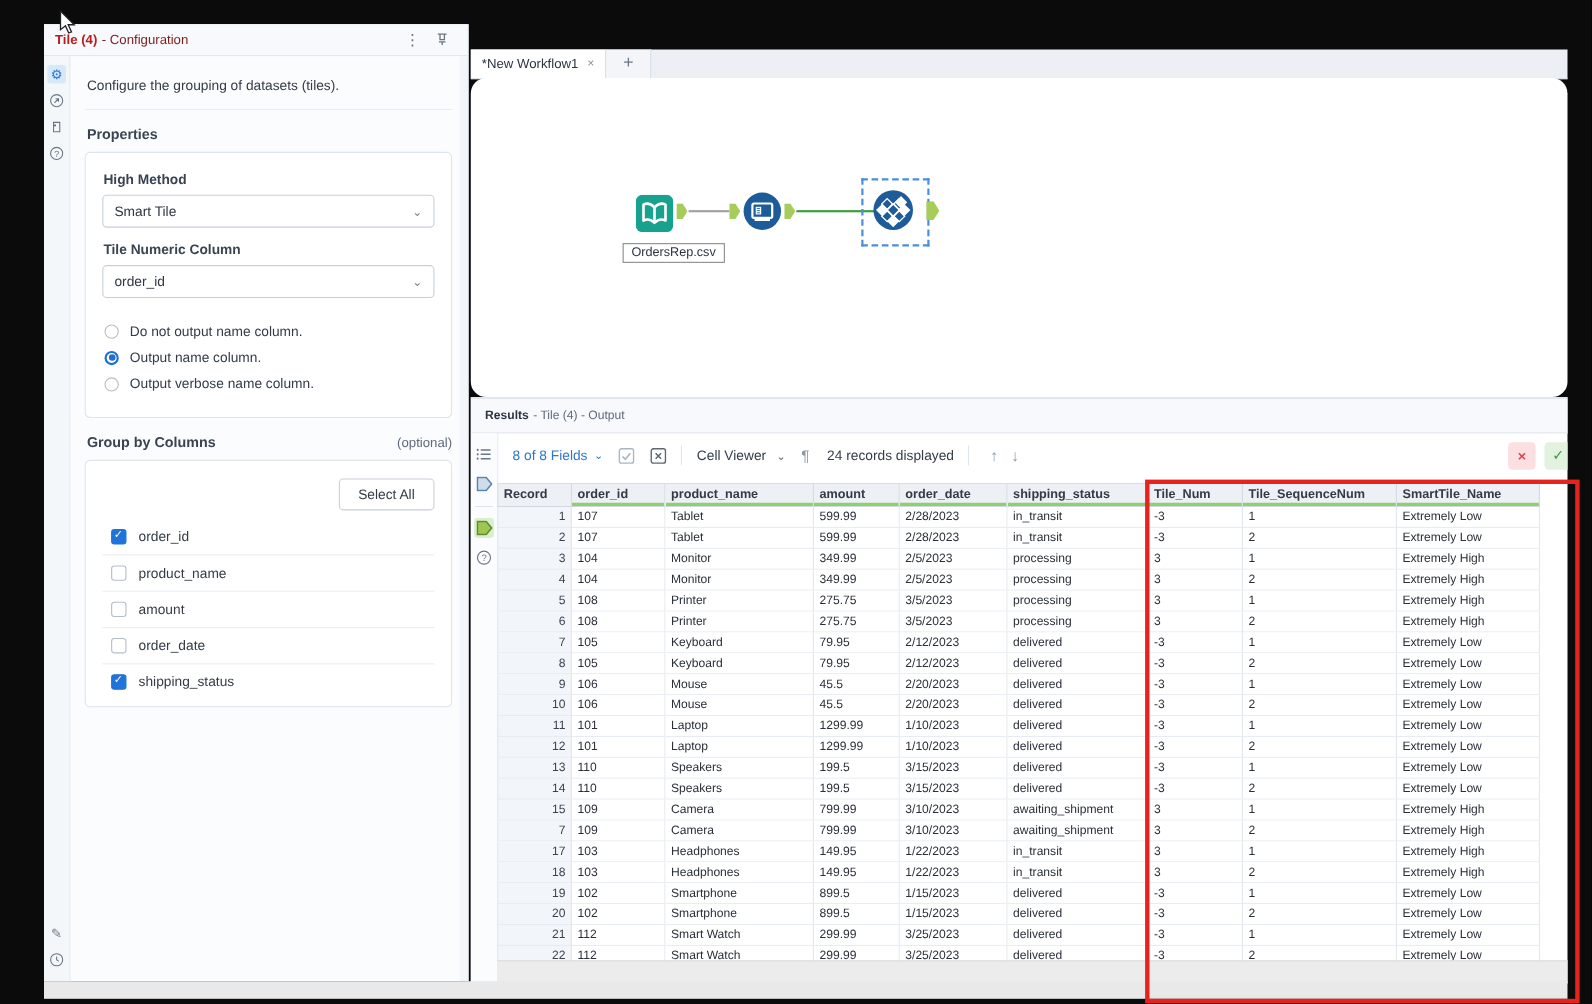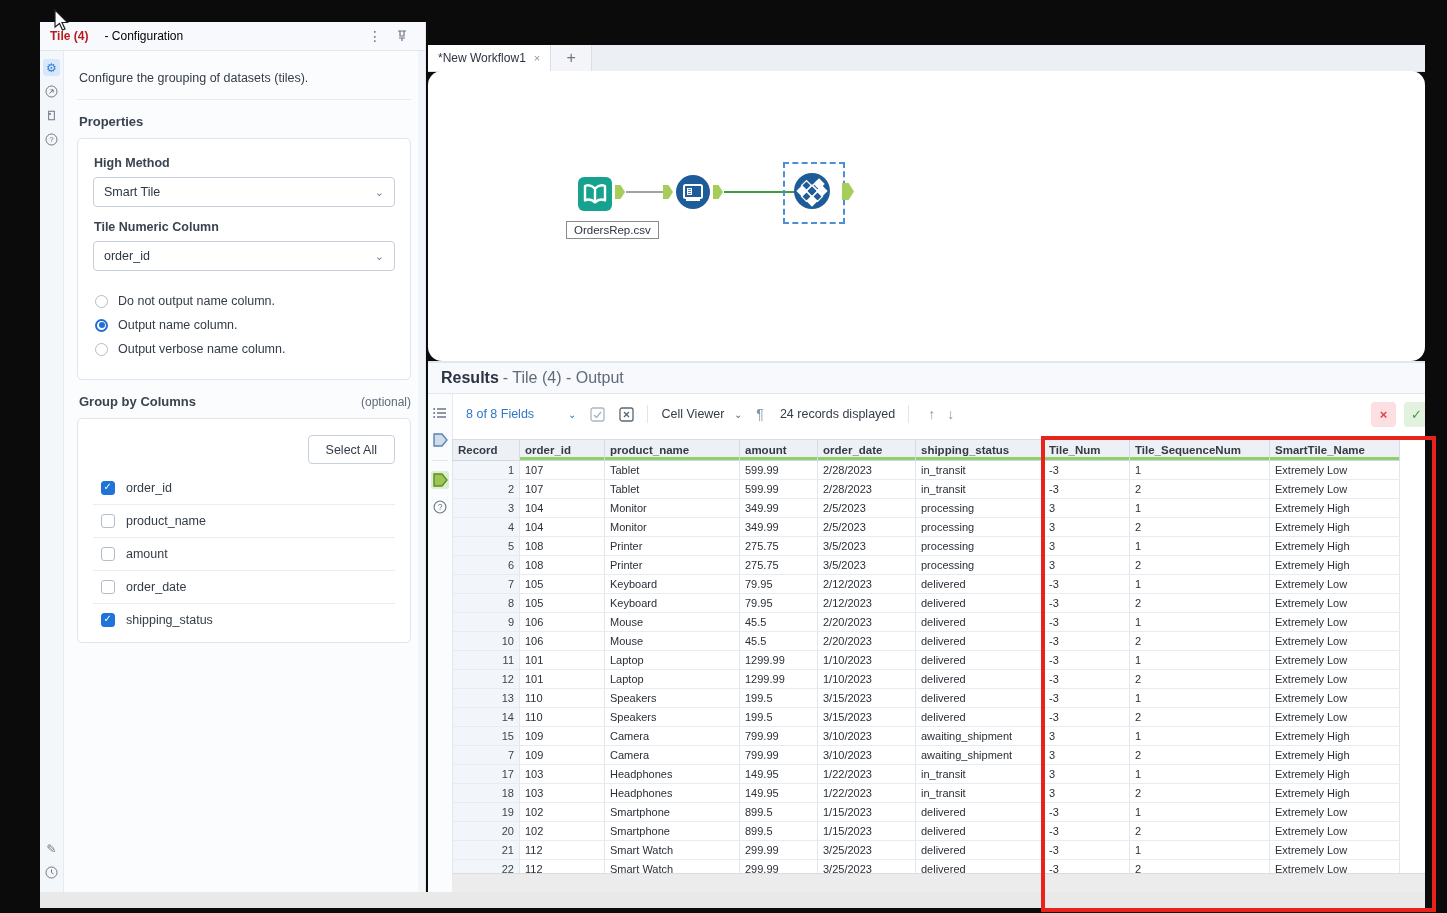--- a/index.html
+++ b/index.html
@@ -5,21 +5,21 @@
   html,body{margin:0;padding:0;background:#000;}
   .screen{position:relative;width:1447px;height:913px;background:#0b0b0b;overflow:hidden;
           font-family:"Liberation Sans","DejaVu Sans",sans-serif;color:#2b3440;}
 
   
   .config-panel{position:absolute;left:40px;top:22px;width:385px;height:870px;background:#fbfcfe;
                 border-right:1px solid #e2e7ee;display:flex;flex-direction:column;}
   .config-header{height:28px;display:flex;align-items:center;padding:0 10px;background:#f7f9fc;
                  border-bottom:1px solid #e2e7ee;font-size:12px;}
   .config-title-bold{font-weight:bold;color:#b91c1c;}
-  .config-title-rest{color:#000000;margin-left:16px;}
+  .config-title-rest{color:#7f1d1d;margin-left:4px;}
   .config-header .spacer{flex:1;}
   .icon-btn{color:#6b7685;font-size:14px;padding:0 7px;cursor:default;line-height:1;}
   .config-body{flex:1;display:flex;min-height:0;}
   .config-rail{width:23px;background:#f4f7fa;border-right:1px solid #e6ebf1;display:flex;
                flex-direction:column;align-items:center;padding-top:8px;position:relative;}
   .rail-ic{width:17px;height:17px;display:flex;align-items:center;justify-content:center;
            margin-bottom:7px;border-radius:3px;color:#6b7685;font-size:12px;}
   .rail-ic.sel{background:#d7e8fb;color:#2d7bd1;}
   .rail-bottom{position:absolute;bottom:4px;left:0;width:100%;display:flex;flex-direction:column;align-items:center;}
   .config-content{flex:1;padding:12px 14px 0 13px;overflow:hidden;position:relative;}
@@ -66,32 +66,32 @@
   .wire.gray{background:#a2a2a2;}
   .wire.green{background:#3e9e3e;}
   .sel-box{position:absolute;border:2px dashed #4b8fd6;background:transparent;}
   .node-label{position:absolute;border:1px solid #8a8a8a;background:#fff;font-size:11.5px;
               color:#2b3440;padding:2px 7px;white-space:nowrap;}
 
   
   .results{position:absolute;left:428px;top:361px;width:997px;height:531px;background:#fff;
            border-top:2px solid #e2e7ee;}
   .results-header{height:30px;background:#f7f9fc;border-bottom:1px solid #e2e7ee;display:flex;
-                  align-items:center;padding:0 13px;font-size:16px;}
+                  align-items:center;padding:0 13px;font-size:11px;}
   .results-header b{color:#2b3440;}
   .results-header span{color:#5f6b7a;margin-left:4px;}
   .results-rail{position:absolute;left:0;top:31px;bottom:0;width:24px;background:#fbfcfe;
                 border-right:1px solid #e6ebf1;display:flex;flex-direction:column;align-items:center;padding-top:10px;}
   .rrail-ic{margin-bottom:9px;width:18px;height:18px;display:flex;align-items:center;justify-content:center;
             border-radius:3px;color:#6b7685;}
   .rrail-ic.green-sel{background:#d9efcd;}
   .rrail-sep{width:16px;border-top:1px solid #dfe5ec;margin:2px 0 10px;}
   .results-toolbar{position:absolute;left:24px;top:31px;right:0;height:40px;display:flex;align-items:center;
                    padding:0 8px 0 14px;font-size:12.5px;color:#333c47;overflow:hidden;border-bottom:0;}
-  .tb-link{color:#2e77c9;display:flex;align-items:center;gap:28px;}
+  .tb-link{color:#2e77c9;display:flex;align-items:center;}
   .tb-link .chev{margin-left:6px;font-size:10px;color:#2e77c9;}
   .tb-ic{margin-left:14px;color:#8a97a5;font-size:13px;display:flex;align-items:center;}
   .tb-sep{width:1px;height:18px;background:#dfe5ec;margin:0 13px;}
   .tb-text{color:#333c47;}
   .tb-arrow{color:#8a97a5;font-size:14px;margin:0 6px;}
   .tb-right{margin-left:auto;display:flex;align-items:center;}
   .btn-sq{width:25px;height:25px;border-radius:4px;display:flex;align-items:center;justify-content:center;
           font-size:13px;font-weight:bold;margin-left:8px;flex:0 0 25px;}
   .btn-red{background:#fbdfe1;color:#e03e4e;}
   .btn-green{background:#e2f2de;color:#3c9b43;margin-right:-12px;}

